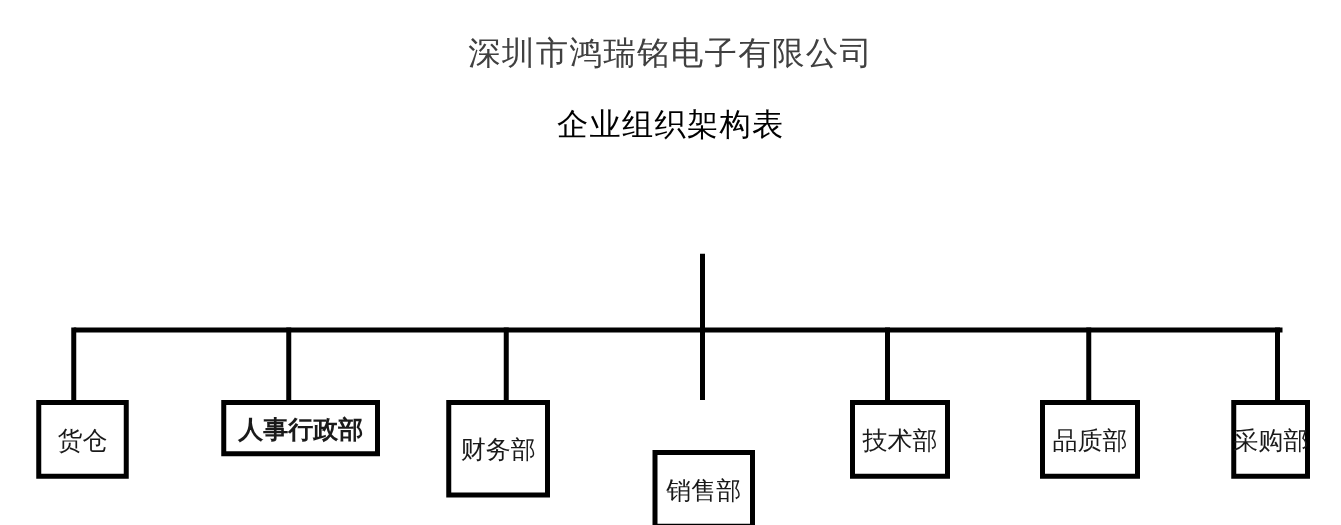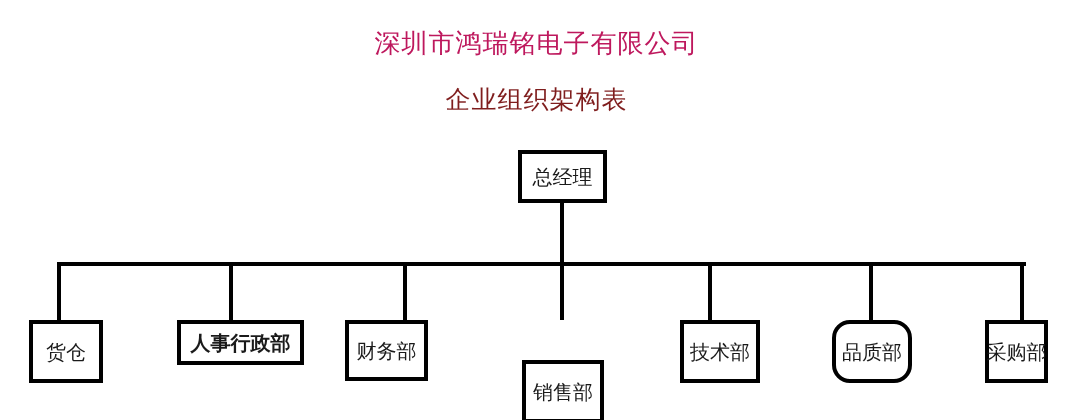--- a/index.html
+++ b/index.html
@@ -22,29 +22,29 @@
     position: absolute;
     left: 0;
     width: 1073px;
     text-align: center;
   }
   #org-title {
     top: 26px;
     font-size: 26px;
     line-height: 34px;
     letter-spacing: 1px;
-    color: #be185d;
+    color: #404040;
     white-space: nowrap;
   }
   #org-subtitle {
     top: 84px;
     font-size: 25px;
     line-height: 32px;
     letter-spacing: 1px;
-    color: #7f1d1d;
+    color: #000000;
     white-space: nowrap;
   }
 
   
   .node-box {
     position: absolute;
     box-sizing: border-box;
     border: 4px solid #000000;
     background: #ffffff;
     display: flex;
@@ -70,51 +70,48 @@
 </style>
 </head>
 <body>
 
 <div id="chart-root">
 
   <div class="title-block" id="org-title">深圳市鸿瑞铭电子有限公司</div>
 
   <div class="title-block" id="org-subtitle">企业组织架构表</div>
 
-  <div class="node-box" id="node-root" style="left: 518px; top: 150px; width: 89px; height: 53px;">
-    <span class="node-label">总经理</span>
-  </div>
 
   <div class="conn conn-v" id="stem-root" style="left: 560px; top: 203px; width: 4px; height: 117px;"></div>
 
   <div class="conn conn-h" id="bus-line" style="left: 59px; top: 262px; width: 967px; height: 4px;"></div>
 
   <div id="children-layer">
       <div class="conn conn-v" style="left: 57px; top: 262px; width: 4px; height: 58px;"></div>
       <div class="node-box" style="left: 29px; top: 320px; width: 74px; height: 63px;">
         <span class="node-label">货仓</span>
       </div>
       <div class="conn conn-v" style="left: 229px; top: 262px; width: 4px; height: 58px;"></div>
       <div class="node-box" style="left: 177px; top: 320px; width: 127px; height: 45px; font-weight: bold;">
         <span class="node-label">人事行政部</span>
       </div>
       <div class="conn conn-v" style="left: 403px; top: 262px; width: 4px; height: 58px;"></div>
-      <div class="node-box" style="left: 345px; top: 320px; width: 83px; height: 61px;">
+      <div class="node-box" style="left: 357px; top: 320px; width: 83px; height: 78px;">
         <span class="node-label">财务部</span>
       </div>
       <div class="conn conn-v" style="left: 560px; top: 262px; width: 4px; height: 58px;"></div>
       <div class="node-box" style="left: 522px; top: 320px; width: 82px; height: 63px; margin-top: 40px;">
         <span class="node-label">销售部</span>
       </div>
       <div class="conn conn-v" style="left: 708px; top: 262px; width: 4px; height: 58px;"></div>
       <div class="node-box" style="left: 680px; top: 320px; width: 80px; height: 63px;">
         <span class="node-label">技术部</span>
       </div>
       <div class="conn conn-v" style="left: 869px; top: 262px; width: 4px; height: 58px;"></div>
-      <div class="node-box" style="left: 832px; top: 320px; width: 80px; height: 63px; border-radius: 18px;">
+      <div class="node-box" style="left: 832px; top: 320px; width: 80px; height: 63px;">
         <span class="node-label">品质部</span>
       </div>
       <div class="conn conn-v" style="left: 1020px; top: 262px; width: 4px; height: 58px;"></div>
       <div class="node-box" style="left: 985px; top: 320px; width: 63px; height: 63px;">
         <span class="node-label">采购部</span>
       </div>
     </div>
 
 </div>
 

